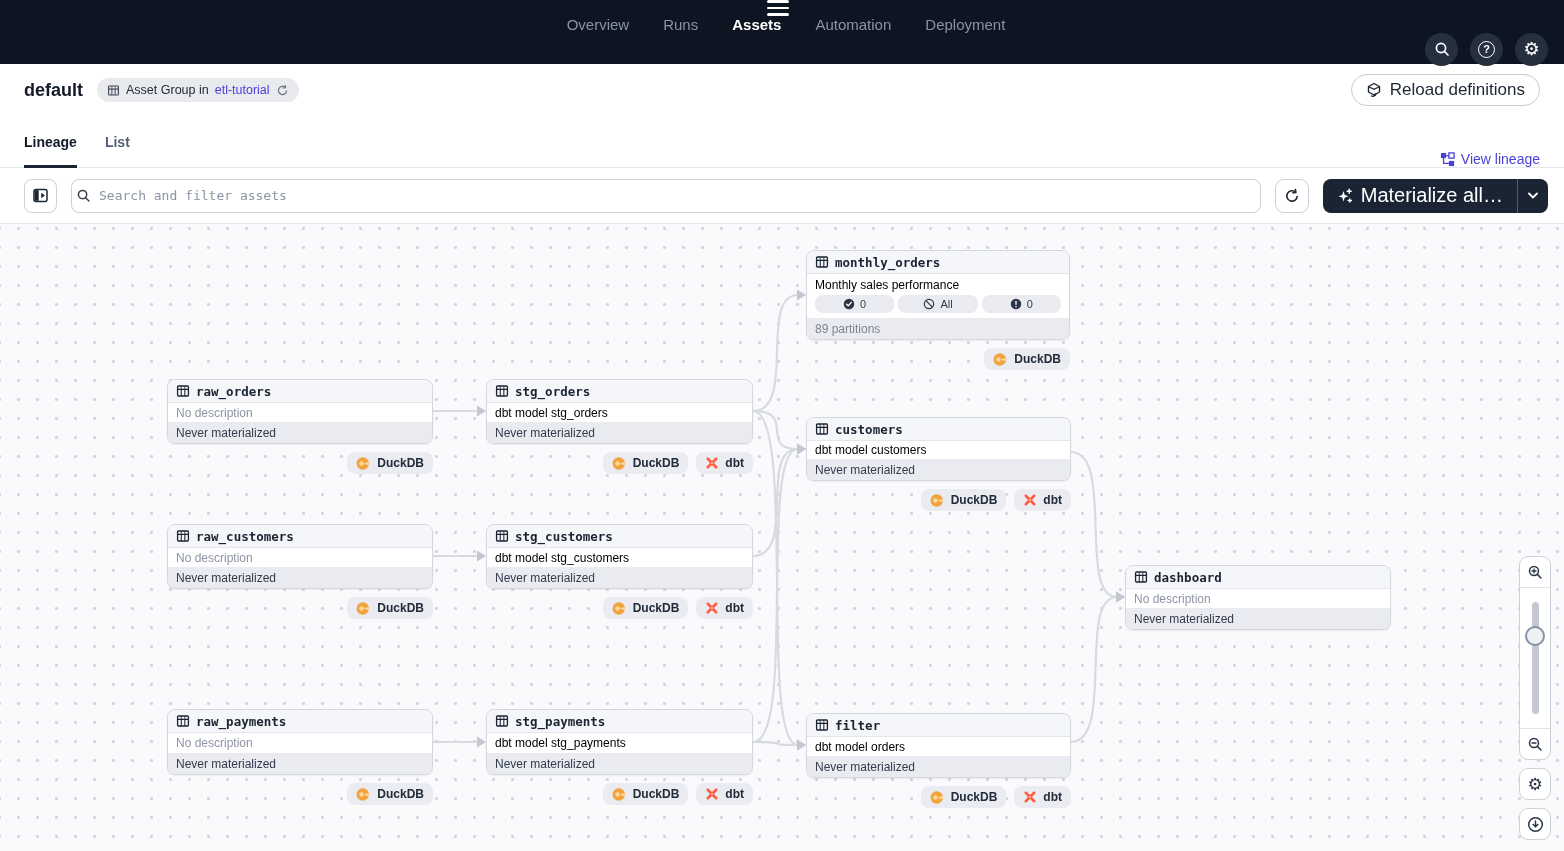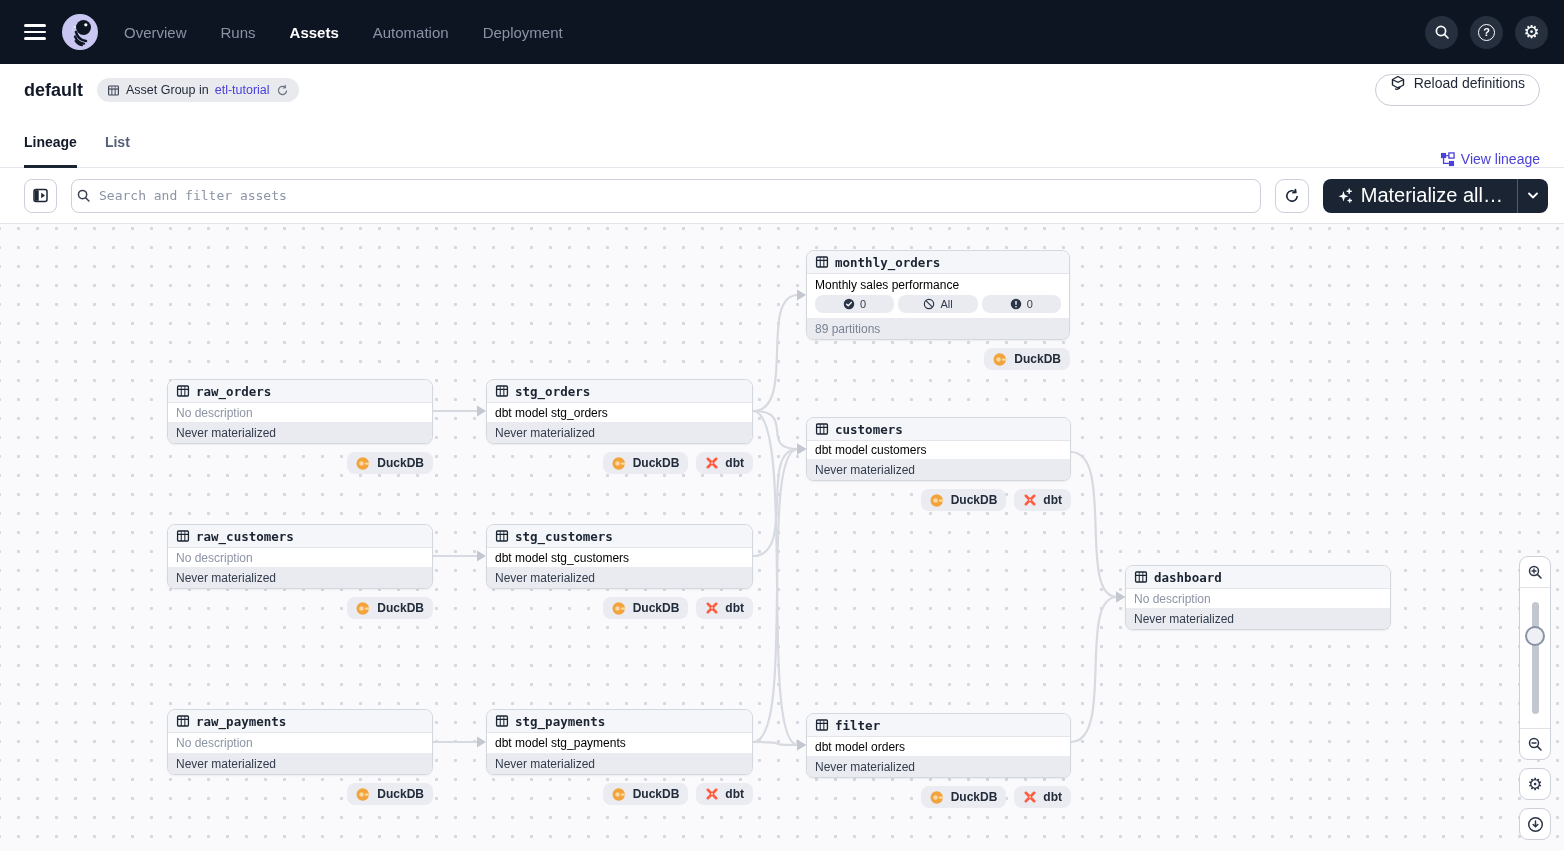--- a/index.html
+++ b/index.html
@@ -1,38 +1,38 @@
 <!DOCTYPE html>
 <html><head>
 <meta charset="utf-8">
 <style>
   * { margin:0; padding:0; box-sizing:border-box; }
   html,body { width:1564px; height:851px; overflow:hidden; background:#fff;
     font-family:"Liberation Sans", sans-serif; -webkit-font-smoothing:antialiased; }
 
   
-  .topnav { height:64px; background:#0d1422; display:flex; align-items:center; padding:0 16px 0 24px; }
+  .topnav { height:64px; background:#0d1422; display:flex; align-items:center; padding:0 16px 0 24px;flex-direction:column; }
   .hamburger { width:22px; display:flex; flex-direction:column; gap:4px; cursor:pointer; margin-right:16px; }
   .hamburger span { height:2.5px; background:#fff; border-radius:2px; }
   .logo { width:36px; height:36px; margin-right:26px; }
   .nav-links { display:flex; gap:34px; align-items:center; }
   .nav-link { font-size:15px; color:#8a93a6; cursor:pointer; font-weight:500; }
   .nav-link.active { color:#ffffff; font-weight:700; }
   .nav-right { margin-left:auto; display:flex; gap:12px; align-items:center; }
   .nav-circle { width:33px; height:33px; border-radius:50%; background:#262f3d; display:flex;
     align-items:center; justify-content:center; cursor:pointer; color:#fff; }
 
   
   .page-header { height:52px; display:flex; align-items:center; padding:12px 24px; background:#fff; }
   .page-title { font-size:18px; font-weight:700; color:#121a29; margin-right:14px; }
   .group-badge { display:flex; align-items:center; gap:6px; background:#e8eaee; border-radius:12px;
     height:24px; padding:0 10px; font-size:12.5px; color:#232c3b; }
   .group-badge a { color:#4a41d9; text-decoration:none; cursor:pointer; }
-  .reload-btn { margin-left:auto; display:flex; gap:8px; height:32px; padding:0 14px;
-    border:1px solid #c8ccd6; border-radius:16px; background:#fff; font-size:14px; color:#1d2635;
+  .reload-btn { margin-left:auto; display:flex; align-items:center; gap:8px; height:32px; padding:0 14px;
+    border:1px solid #c8ccd6; border-radius:16px; background:#fff; font-size:17px; color:#1d2635;
     cursor:pointer; font-family:inherit; }
 
   
   .tabs-row { height:52px; display:flex; align-items:flex-end; padding:0 24px; border-bottom:1px solid #e5e7ec;
     background:#fff; position:relative; }
   .tab { font-size:14px; font-weight:700; color:#121a29; margin-right:28px; cursor:pointer;
     position:relative; height:100%; display:flex; align-items:center; }
   .tab.inactive { color:#54607a; font-weight:600; }
   .tab.active::after { content:""; position:absolute; left:0; right:0; bottom:-1px; height:3px; background:#1a2433; }
   .view-lineage { margin-left:auto; display:flex; align-items:center; gap:6px; color:#4a41d9;

